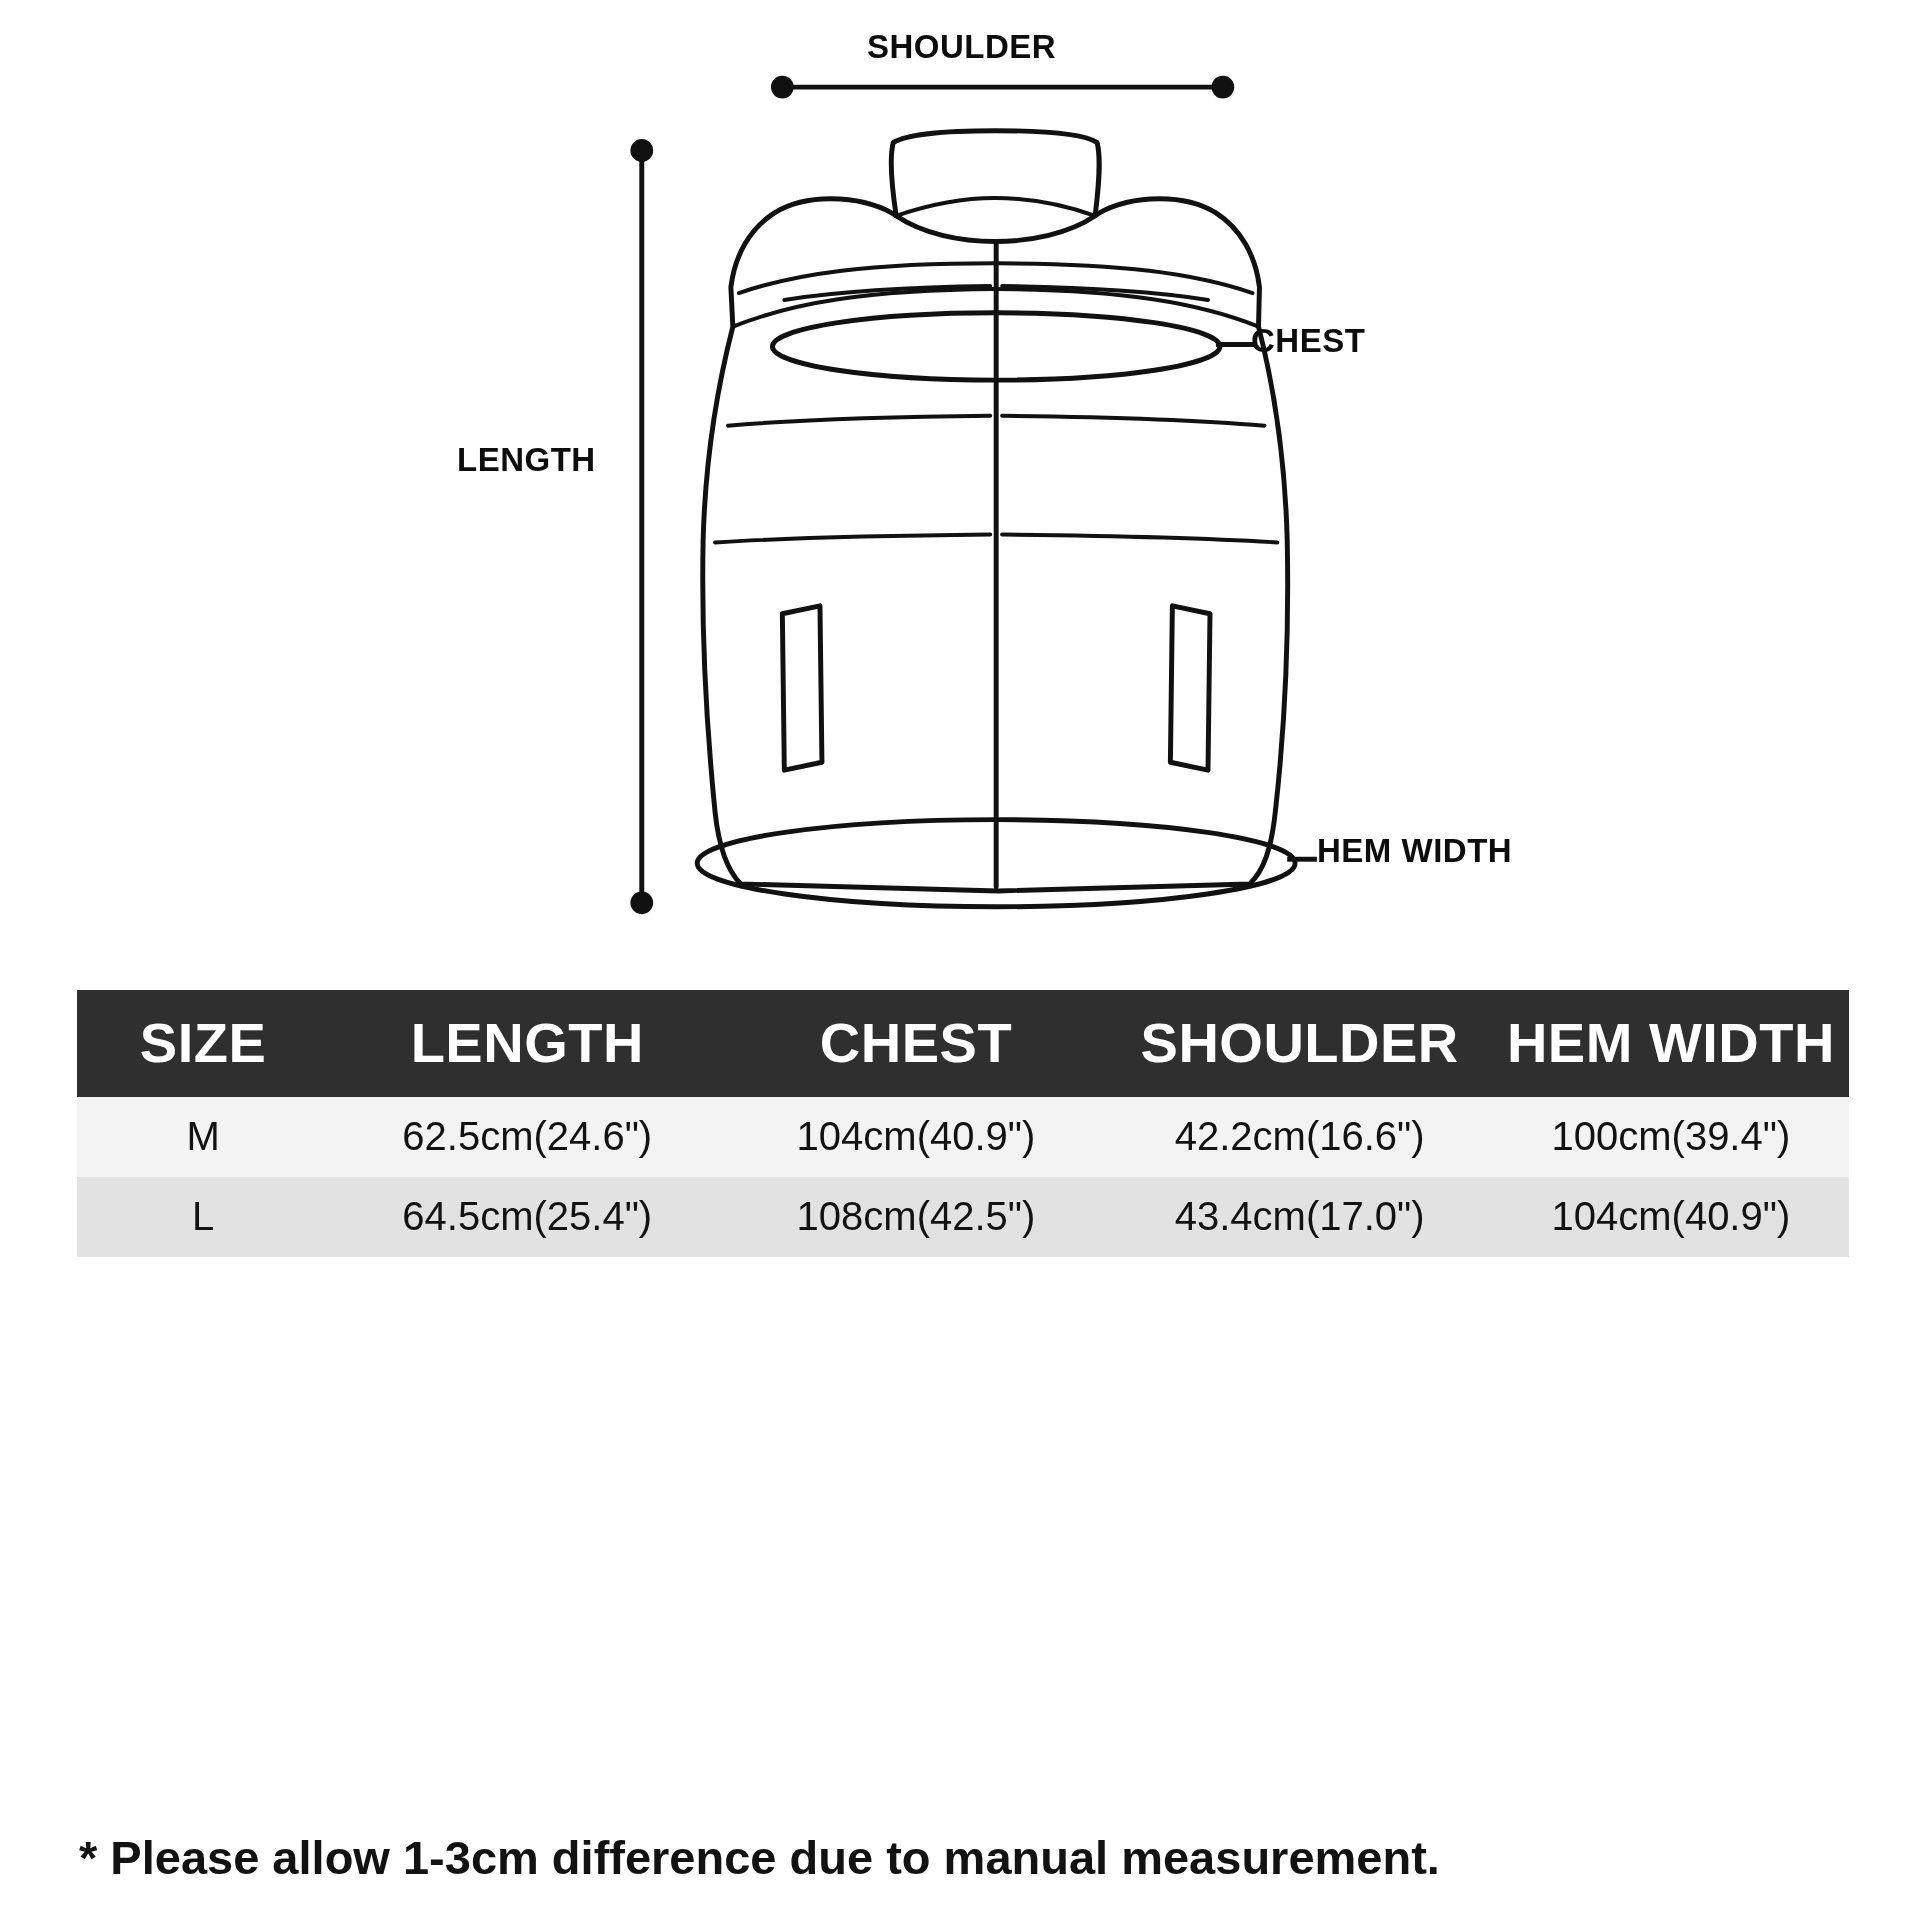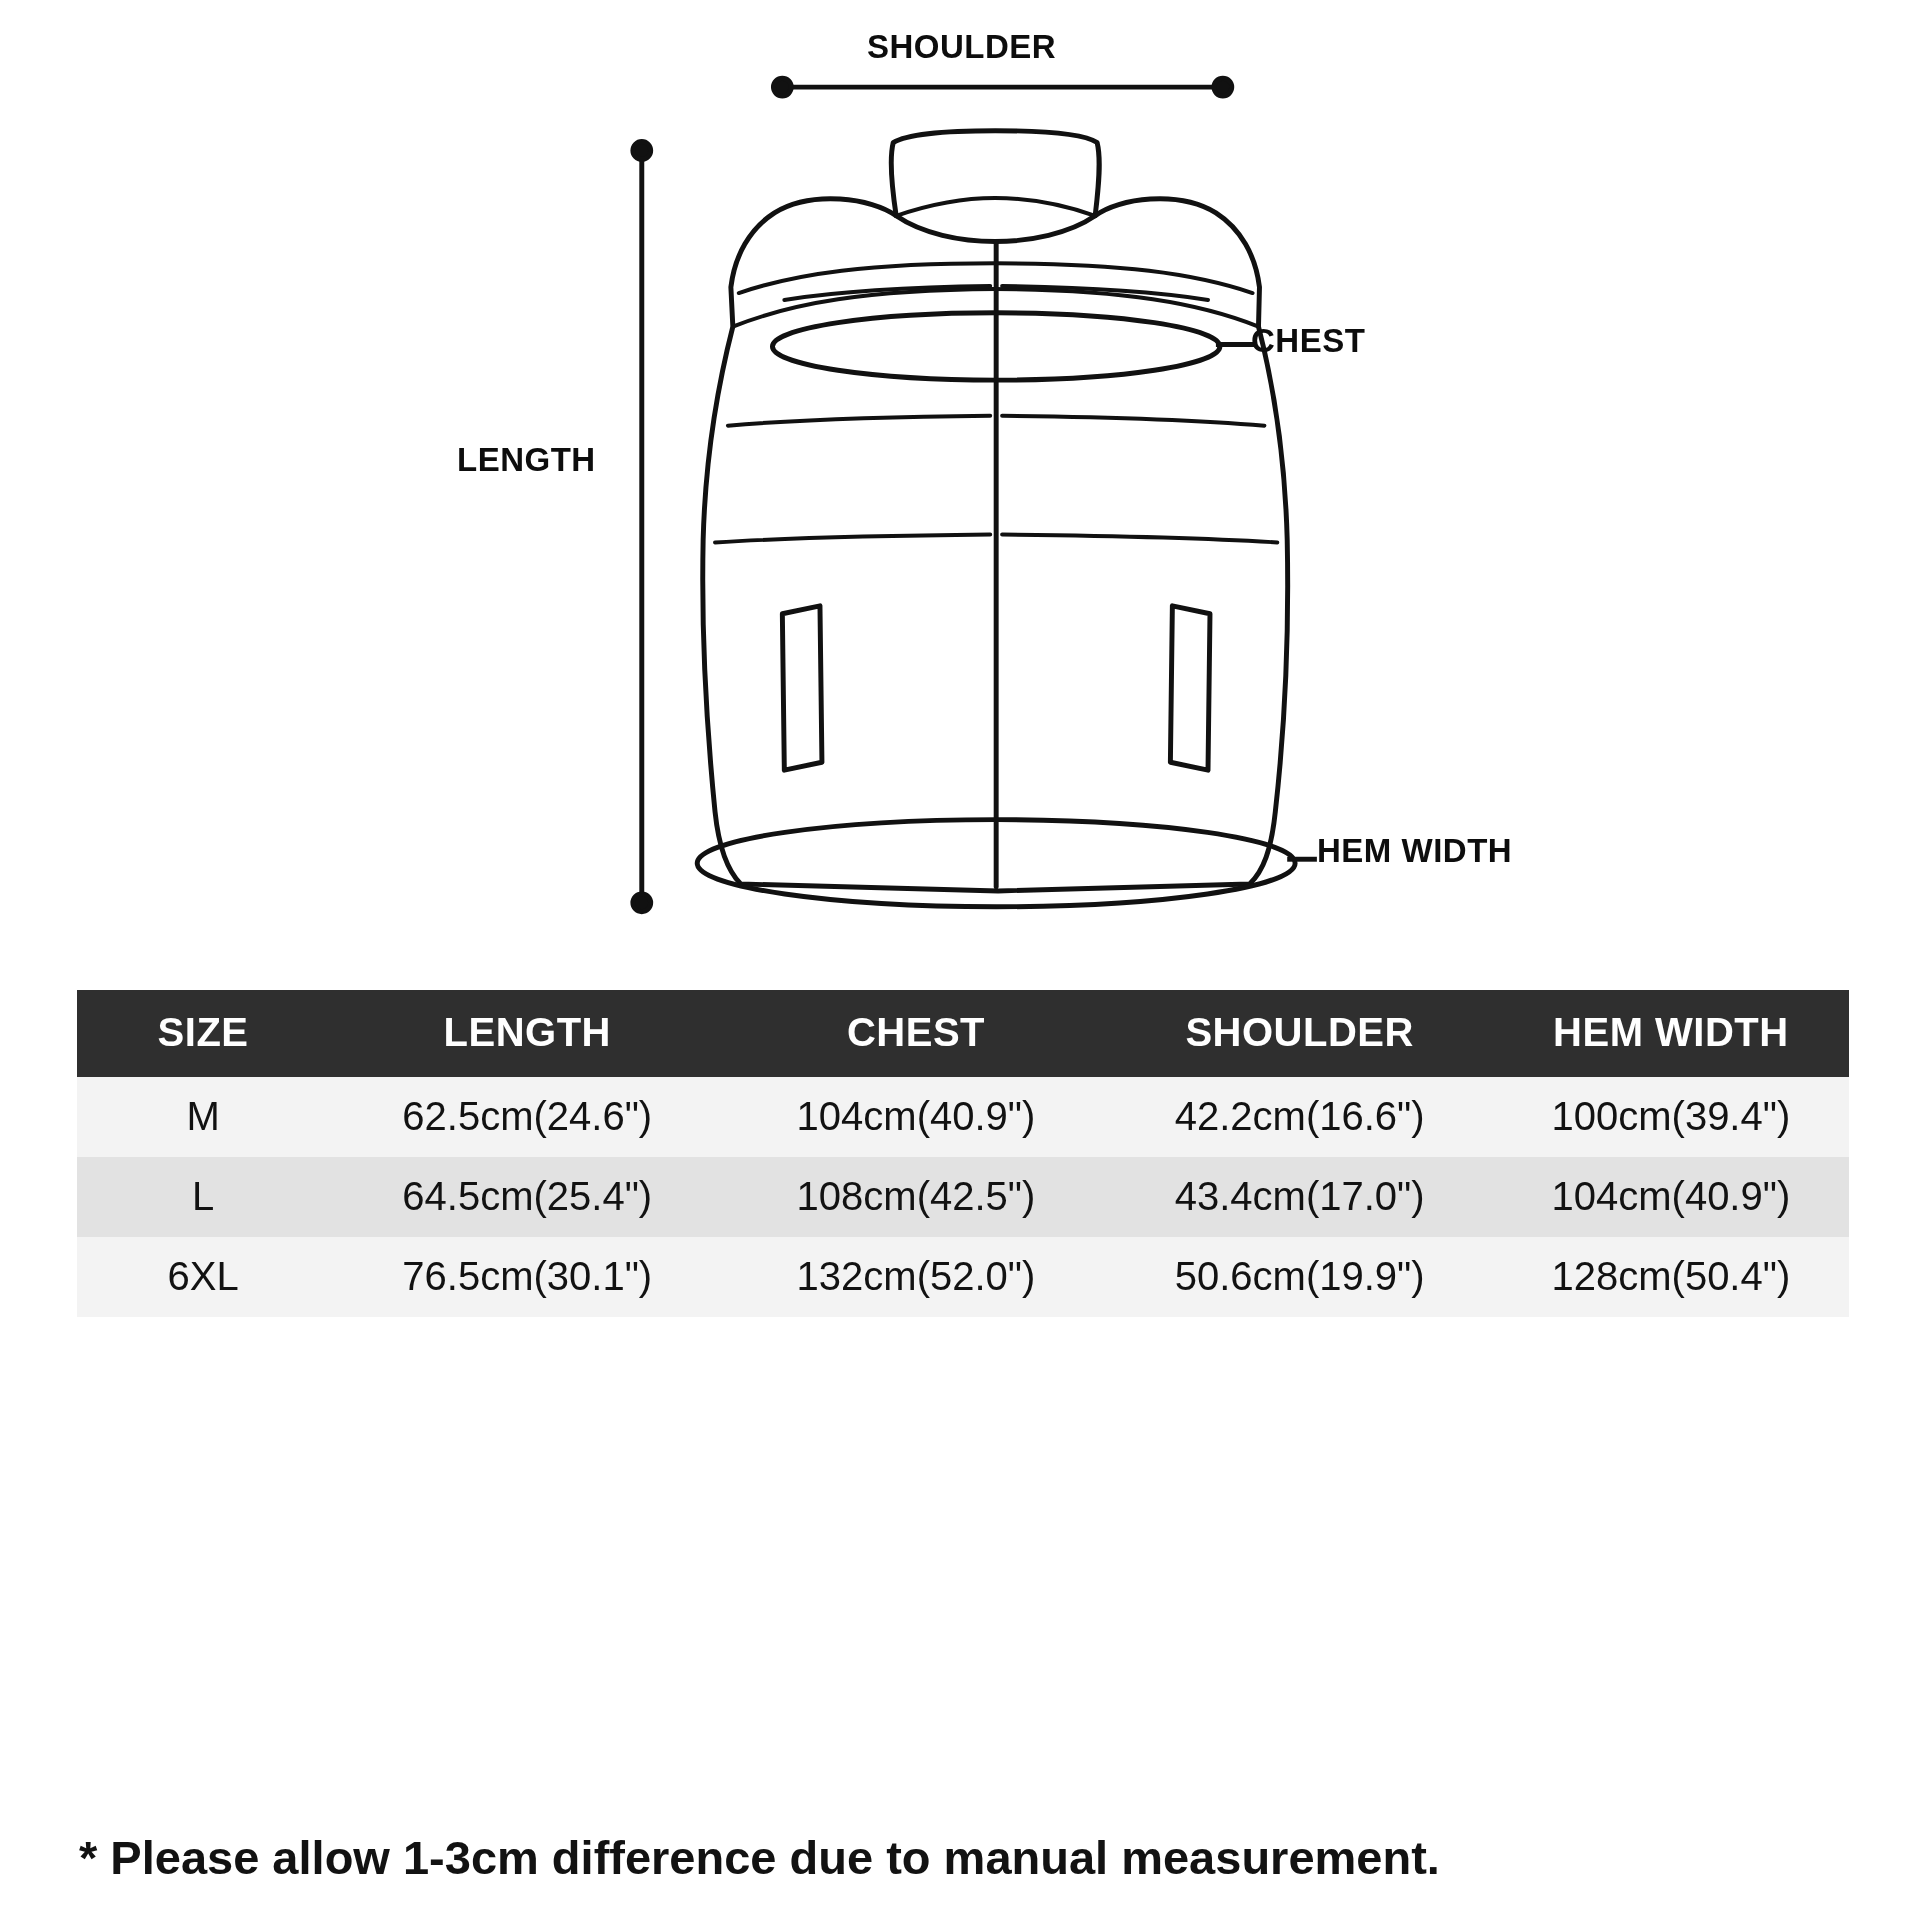--- a/index.html
+++ b/index.html
@@ -52,21 +52,21 @@
     width: 1772px;
   }
   table.size-table {
     border-collapse: collapse;
     width: 1772px;
     table-layout: fixed;
   }
   table.size-table th {
     background: #2f2f2f;
     color: #ffffff;
-    font-size: 40px;
+    font-size: 56px;
     font-weight: bold;
     padding: 20px 0 22px 0;
     text-align: center;
     letter-spacing: 0.5px;
   }
   table.size-table td {
     font-size: 40px;
     text-align: center;
     padding: 17px 0 18px 0;
     color: #121212;
@@ -199,27 +199,20 @@
           <td>42.2cm(16.6")</td>
           <td>100cm(39.4")</td>
         </tr>
         <tr>
           <td>L</td>
           <td>64.5cm(25.4")</td>
           <td>108cm(42.5")</td>
           <td>43.4cm(17.0")</td>
           <td>104cm(40.9")</td>
         </tr>
-        <tr>
-          <td>6XL</td>
-          <td>76.5cm(30.1")</td>
-          <td>132cm(52.0")</td>
-          <td>50.6cm(19.9")</td>
-          <td>128cm(50.4")</td>
-        </tr>
       </tbody>
     </table>
   </div>
 
   <div class="note">* Please allow 1-3cm difference due to manual measurement.</div>
 
 </div>
 
 
 </body></html>

